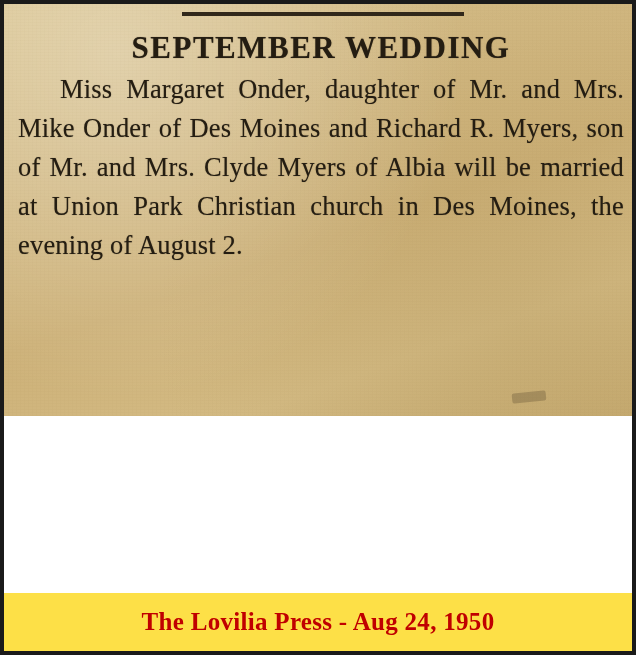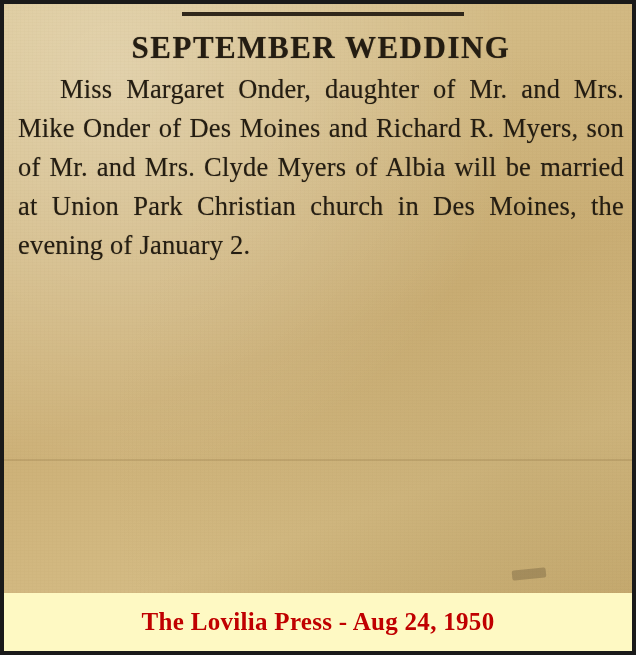--- a/index.html
+++ b/index.html
@@ -14,21 +14,21 @@
     overflow: hidden;
     background: #ffffff;
     box-sizing: border-box;
     border: 4px solid #1a1a1a;
   }
   .clipping {
     position: absolute;
     left: 0;
     top: 0;
     right: 0;
-    height: 589px;
+    height: 412px;
     background:
       radial-gradient(circle at 18% 12%, rgba(255,255,255,0.30), rgba(255,255,255,0) 55%),
       radial-gradient(circle at 82% 78%, rgba(150,120,60,0.16), rgba(150,120,60,0) 60%),
       linear-gradient(160deg, #d8c28d 0%, #d2b983 28%, #cdb178 55%, #d4bb84 78%, #c9ae74 100%);
     overflow: hidden;
   }
   .grain {
     position: absolute;
     inset: 0;
     pointer-events: none;
@@ -78,21 +78,21 @@
   .para .indent {
     display: inline-block;
     width: 42px;
   }
   .footer {
     position: absolute;
     left: 0;
     right: 0;
     bottom: 0;
     height: 58px;
-    background: #fef9c3;
+    background: #fde047;
     display: flex;
     align-items: center;
     justify-content: center;
   }
   .footer-text {
     font-family: "Liberation Serif", serif;
     font-weight: bold;
     font-size: 25px;
     color: #c00000;
     letter-spacing: 0.3px;
@@ -122,21 +122,21 @@
 
 <div id="page">
 
   <div class="clipping">
     <div class="grain"></div>
     <div class="rule"></div>
     <div class="fold"></div>
 
     <div class="column">
       <h1 class="headline">SEPTEMBER WEDDING</h1>
-      <p class="para"><span class="indent"></span><span>Miss Margaret Onder, daughter of Mr. and Mrs. Mike Onder of Des Moines and Richard R. Myers, son of Mr. and Mrs. Clyde Myers of Albia will be married at Union Park Christian church in Des Moines, the evening of January 2.</span></p>
+      <p class="para"><span class="indent"></span><span>Miss Margaret Onder, daughter of Mr. and Mrs. Mike Onder of Des Moines and Richard R. Myers, son of Mr. and Mrs. Clyde Myers of Albia will be married at Union Park Christian church in Des Moines, the evening of August 2.</span></p>
     </div>
 
     <div class="smudge"></div>
   </div>
 
   <div class="footer">
     <span class="footer-text">The Lovilia Press - Aug 24, 1950</span>
   </div>
 
 </div>

